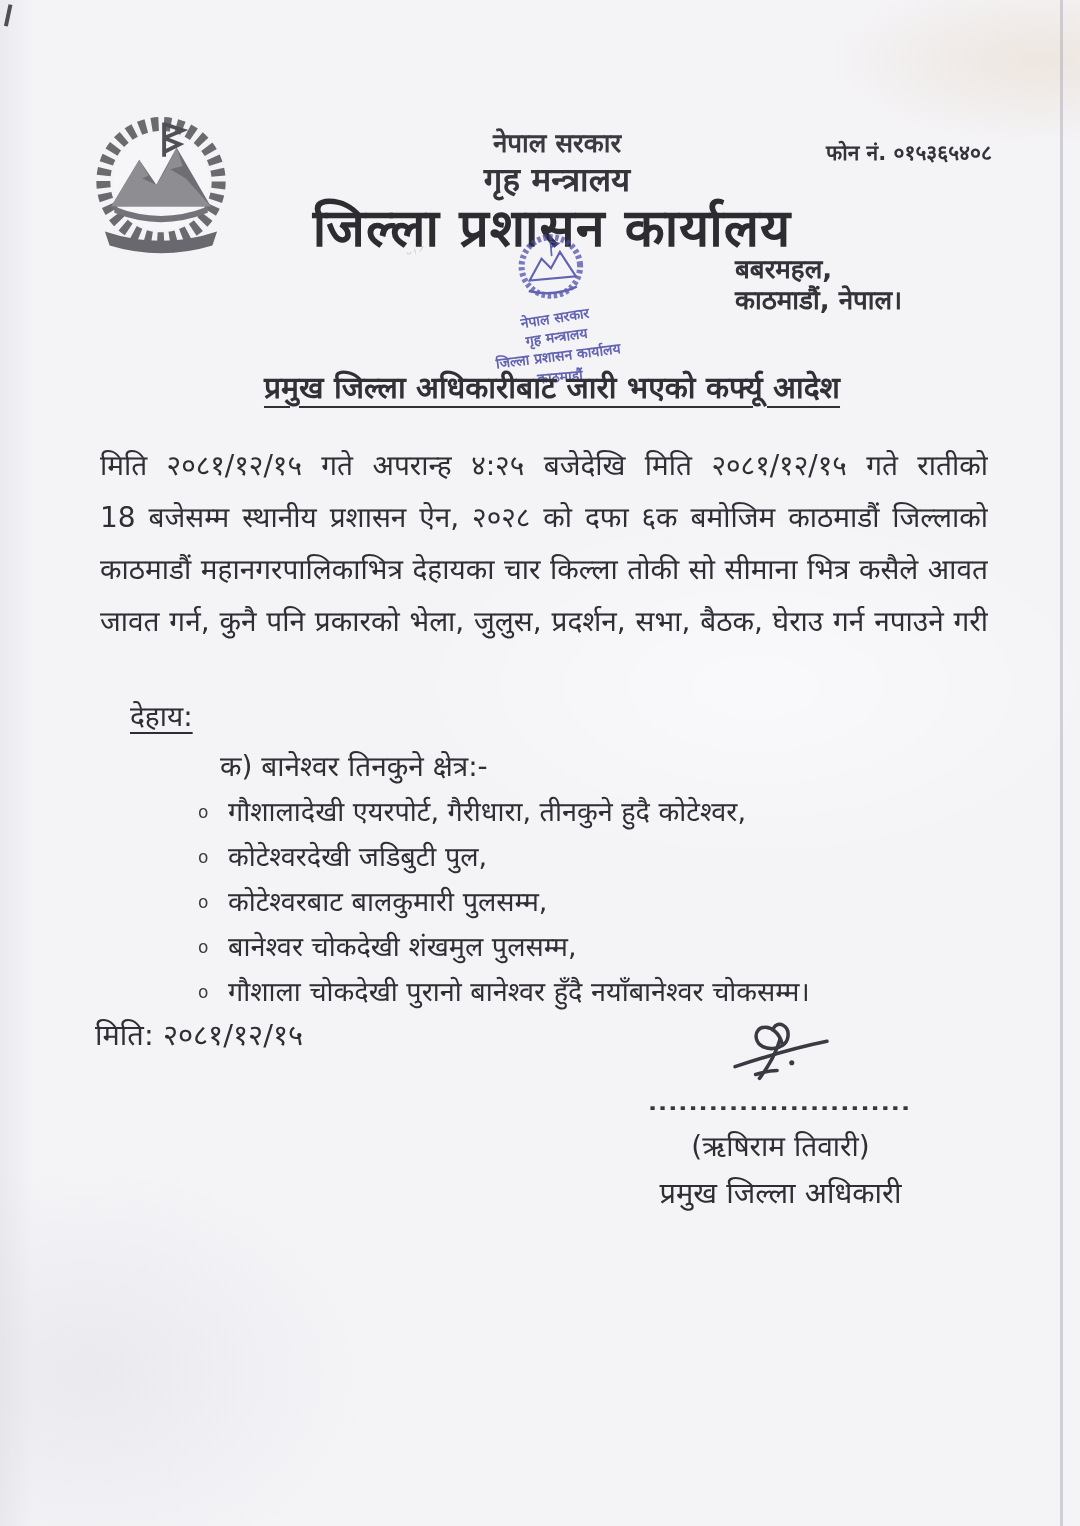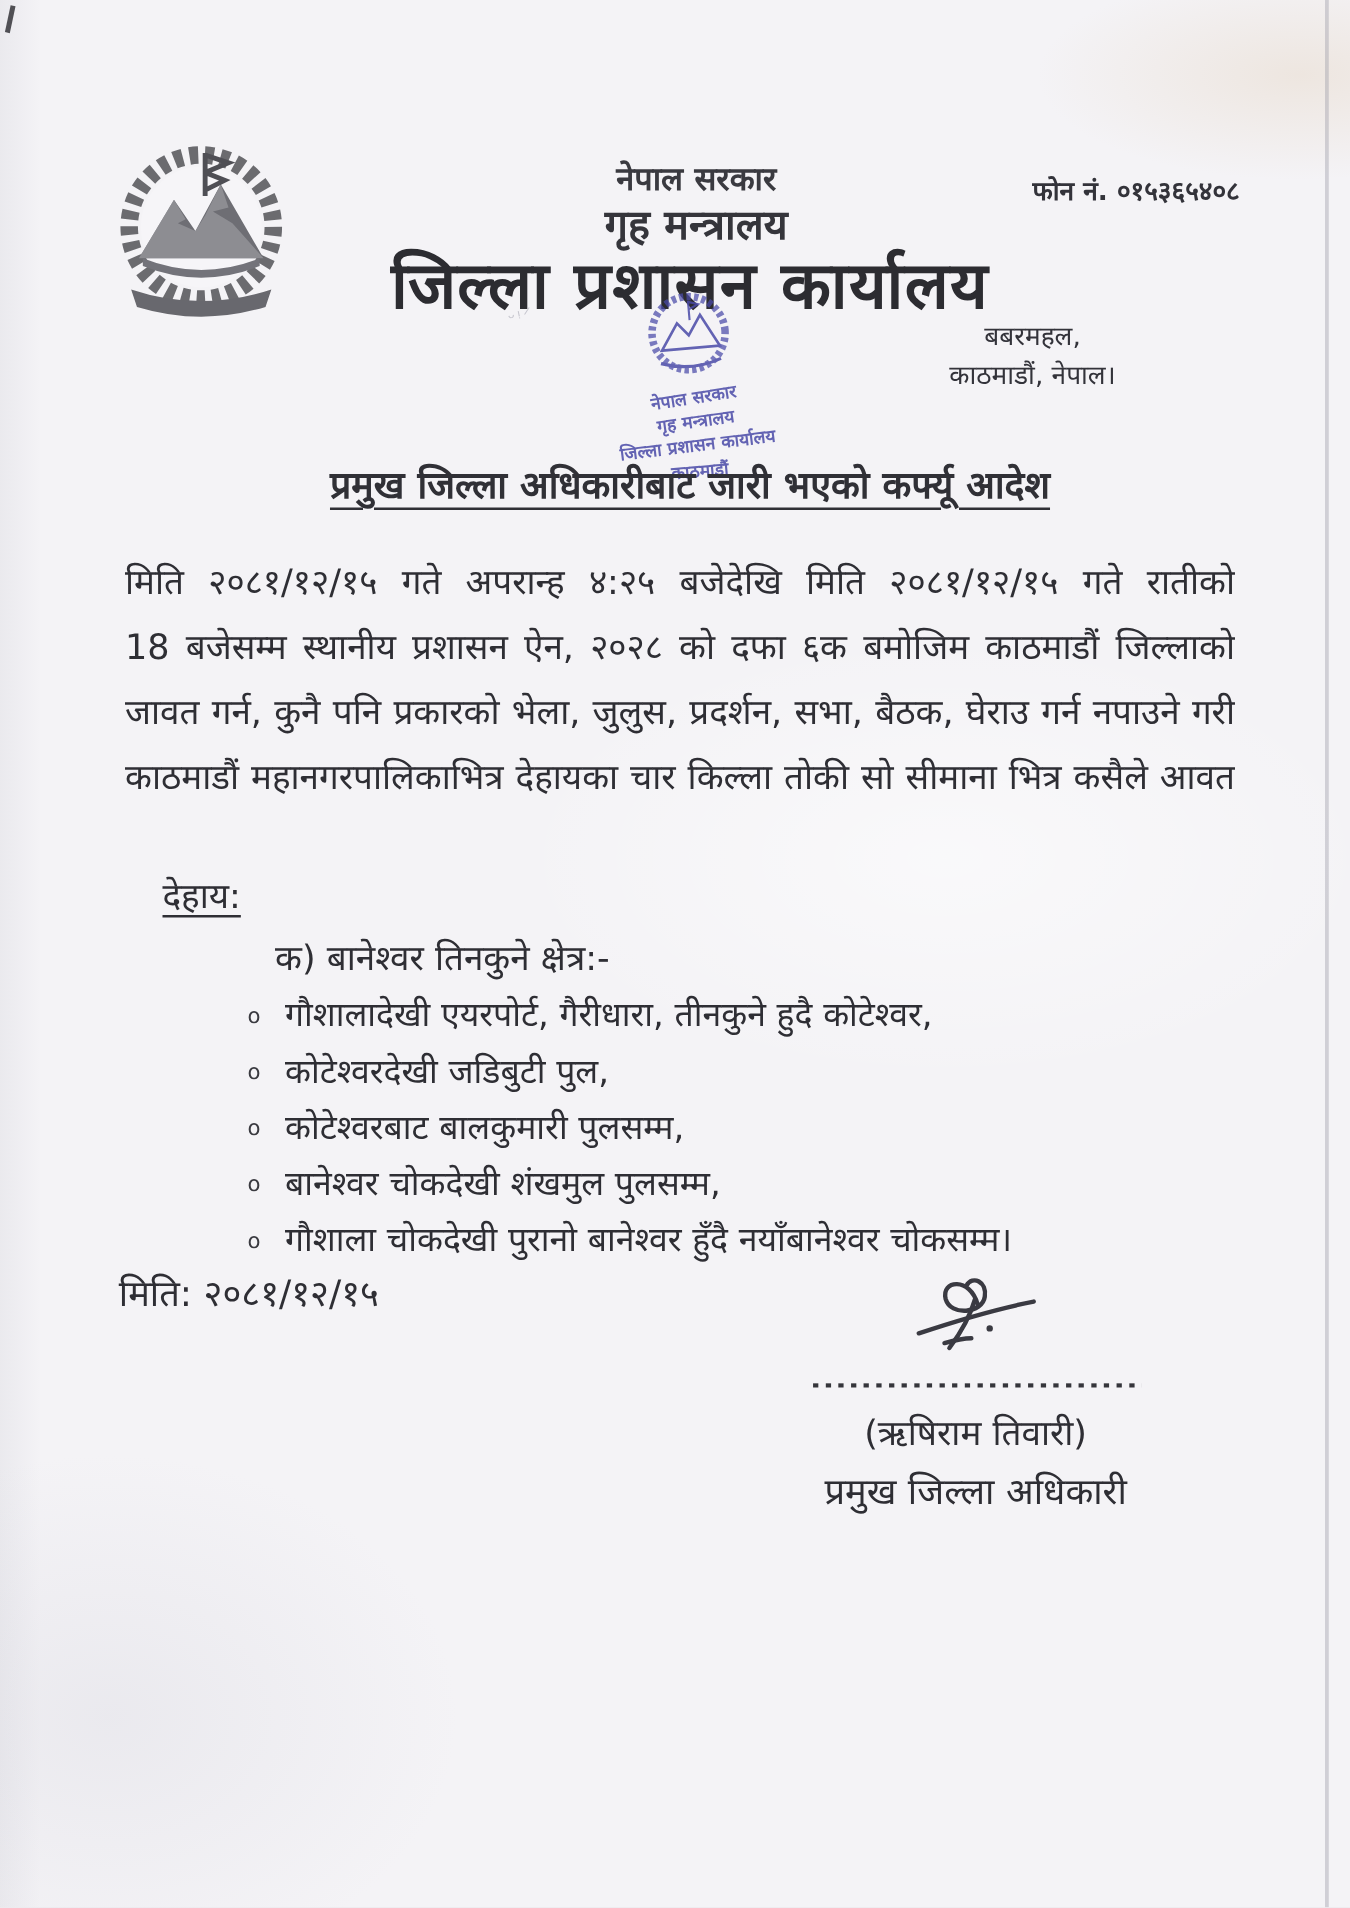--- a/index.html
+++ b/index.html
@@ -21,21 +21,21 @@
   
   .edge-line{left:1060px;top:0;width:3px;height:1526px;background:rgba(150,150,162,0.38);}
   .corner-mark{left:6px;top:6px;width:16px;height:22px;border-left:4px solid rgba(40,40,45,0.8);transform:rotate(12deg);}
   .smudge{left:408px;top:238px;width:60px;height:40px;color:rgba(110,110,130,0.35);font-size:14px;transform:rotate(-12deg);letter-spacing:2px;}
   
   .emblem{left:82px;top:110px;width:158px;height:148px;}
   .gov-line{left:37px;top:124px;width:1040px;text-align:center;font-size:26px;font-weight:bold;color:#3a3a40;}
   .ministry-line{left:37px;top:156px;width:1040px;text-align:center;font-size:33px;font-weight:bold;color:#35353b;}
   .office-line{left:24px;top:190px;width:1056px;text-align:center;font-size:52px;font-weight:bold;letter-spacing:1px;color:#2c2c31;}
   .phone{left:826px;top:138px;font-size:21px;font-weight:bold;color:#33333a;}
-  .address{left:735px;top:254px;width:182px;text-align:center;font-size:21px;font-weight:normal;line-height:31px;color:#33333a;}
+  .address{left:735px;top:254px;width:182px;text-align:left;font-size:26px;font-weight:bold;line-height:31px;color:#33333a;}
   
   .stamp{left:446px;top:230px;width:215px;height:145px;transform:rotate(-5deg);opacity:0.85;color:#4a4aa8;text-align:center;}
   .stamp .s-emblem{width:86px;height:78px;margin:0 auto;display:block;}
   .stamp .s-l{font-weight:bold;color:#4a4aa8;}
   .stamp .s-l1{font-size:14px;transform:rotate(-4deg);}
   .stamp .s-l2{font-size:14px;transform:rotate(-3deg);}
   .stamp .s-l3{font-size:14px;transform:rotate(-2deg);}
   .stamp .s-l4{font-size:14px;margin-top:2px;}
   
   .doc-title{left:24px;top:366px;width:1056px;text-align:center;font-size:30px;font-weight:bold;color:#303036;
@@ -101,22 +101,22 @@
     <div class="s-l s-l4">काठमाडौं</div>
   </div>
 
   <div class="abs doc-title">
     <span>प्रमुख जिल्ला अधिकारीबाट जारी भएको कर्फ्यू आदेश</span>
   </div>
 
   <div class="abs body-par">
     <div class="bline just">मिति २०८१/१२/१५ गते अपरान्ह ४:२५ बजेदेखि मिति २०८१/१२/१५ गते रातीको</div>
     <div class="bline just">18 बजेसम्म स्थानीय प्रशासन ऐन, २०२८ को दफा ६क बमोजिम काठमाडौं जिल्लाको</div>
+    <div class="bline just">काठमाडौं महानगरपालिकाभित्र देहायका चार किल्ला तोकी सो सीमाना भित्र कसैले आवत</div>
     <div class="bline just">जावत गर्न, कुनै पनि प्रकारको भेला, जुलुस, प्रदर्शन, सभा, बैठक, घेराउ गर्न नपाउने गरी</div>
-    <div class="bline just">काठमाडौं महानगरपालिकाभित्र देहायका चार किल्ला तोकी सो सीमाना भित्र कसैले आवत</div>
   </div>
 
   <div class="abs list-heading">
     <span>देहाय:</span>
   </div>
   <div class="abs list-intro">क) बानेश्वर तिनकुने क्षेत्र:-</div>
 
   <div class="abs bullets">
     <div class="bullet-row">
       <span class="bullet-marker">o</span>

